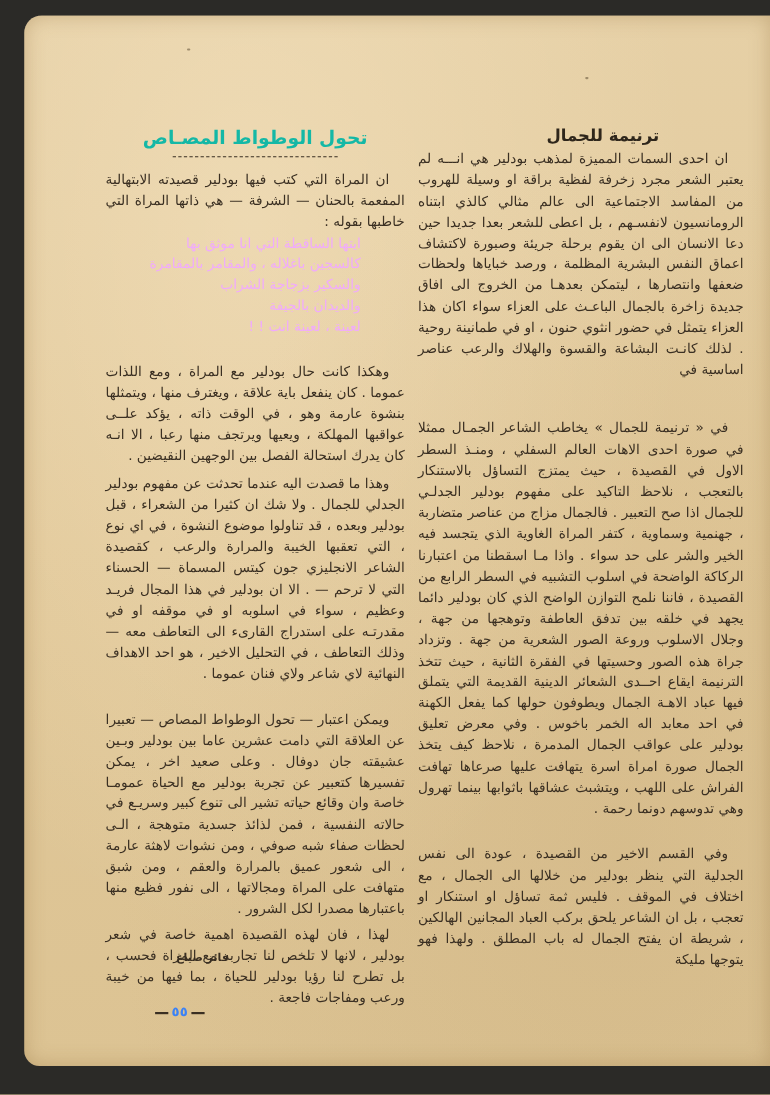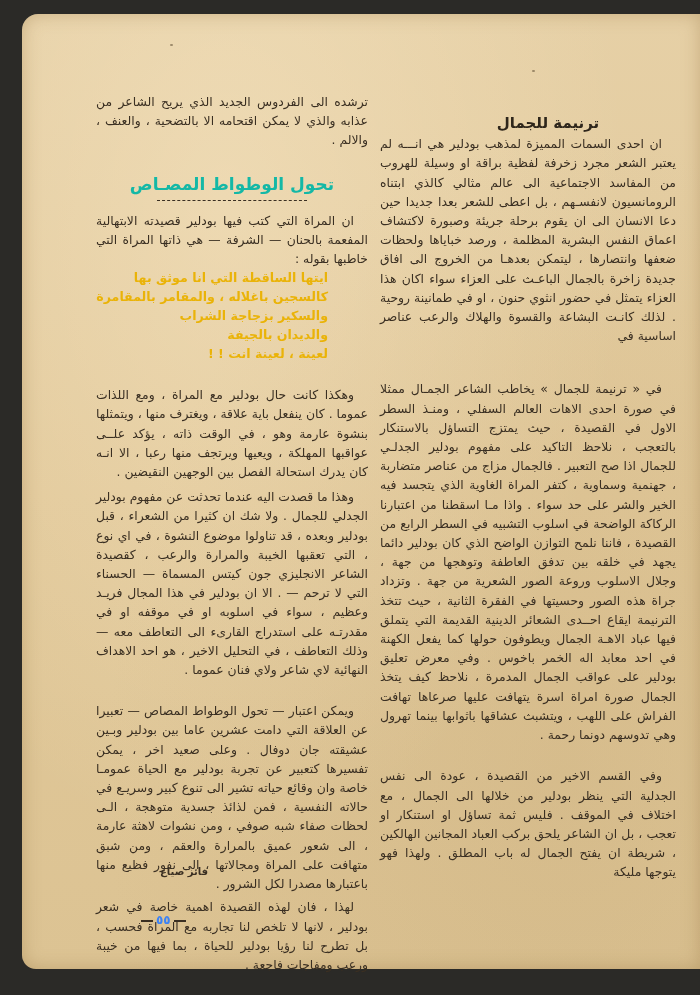--- a/index.html
+++ b/index.html
@@ -35,21 +35,21 @@
     }
     .sec-title-big {
       text-align:center; font-weight:bold; font-size:17px; color:#14b8a6;
       margin:22px 0 4px 0; line-height:24px;
     }
     .dash-rule {
       width:150px; margin:2px auto 10px auto; height:0;
       border-top:1.5px dashed #3a2f22;
     }
     .poem {
-      font-weight:bold; color:#eab308; font-size:12.6px; line-height:19px;
+      font-weight:normal; color:#f0abfc; font-size:12.6px; line-height:19px;
       padding-right:40px; text-align:right;
     }
     .byline {
       position:absolute; left:160px; top:866px; direction:rtl;
       font-weight:bold; font-size:10px; color:#3a2f22;
     }
     .page-num {
       position:absolute; left:138px; top:913px; direction:ltr;
       font-weight:bold; font-size:12px; color:#3b82f6; letter-spacing:1px;
     }
@@ -68,21 +68,20 @@
   <div class="sec-title-small">ترنيمة للجمال</div>
   <p class="indent">ان احدى السمات المميزة لمذهب بودلير هي انـــه لم يعتبر الشعر مجرد زخرفة لفظية براقة او وسيلة للهروب من المفاسد الاجتماعية الى عالم مثالي كالذي ابتناه الرومانسيون لانفسـهم ، بل اعطى للشعر بعدا جديدا حين دعا الانسان الى ان يقوم برحلة جريئة وصبورة لاكتشاف اعماق النفس البشرية المظلمة ، ورصد خباياها ولحظات ضعفها وانتصارها ، ليتمكن بعدهـا من الخروج الى افاق جديدة زاخرة بالجمال الباعـث على العزاء سواء اكان هذا العزاء يتمثل في حضور انثوي حنون ، او في طمانينة روحية . لذلك كانـت البشاعة والقسوة والهلاك والرعب عناصر اساسية في</p>
   <div class="gap"></div>
   <div class="gap-lg"></div>
   <p class="indent">في « ترنيمة للجمال » يخاطب الشاعر الجمـال ممثلا في صورة احدى الاهات العالم السفلي ، ومنـذ السطر الاول في القصيدة ، حيث يمتزج التساؤل بالاستنكار بالتعجب ، نلاحظ التاكيد على مفهوم بودلير الجدلـي للجمال اذا صح التعبير . فالجمال مزاج من عناصر متضاربة ، جهنمية وسماوية ، كتفر المراة الغاوية الذي يتجسد فيه الخير والشر على حد سواء . واذا مـا اسقطنا من اعتبارنا الركاكة الواضحة في اسلوب التشبيه في السطر الرابع من القصيدة ، فاننا نلمح التوازن الواضح الذي كان بودلير دائما يجهد في خلقه بين تدفق العاطفة وتوهجها من جهة ، وجلال الاسلوب وروعة الصور الشعرية من جهة . وتزداد جراة هذه الصور وحسيتها في الفقرة الثانية ، حيث تتخذ الترنيمة ايقاع احــدى الشعائر الدينية القديمة التي يتملق فيها عباد الاهـة الجمال ويطوفون حولها كما يفعل الكهنة في احد معابد اله الخمر باخوس . وفي معرض تعليق بودلير على عواقب الجمال المدمرة ، نلاحظ كيف يتخذ الجمال صورة امراة اسرة يتهافت عليها صرعاها تهافت الفراش على اللهب ، ويتشبث عشاقها باثوابها بينما تهرول وهي تدوسهم دونما رحمة .</p>
   <div class="gap-lg"></div>
   <p class="indent">وفي القسم الاخير من القصيدة ، عودة الى نفس الجدلية التي ينظر بودلير من خلالها الى الجمال ، مع اختلاف في الموقف . فليس ثمة تساؤل او استنكار او تعجب ، بل ان الشاعر يلحق بركب العباد المجانين الهالكين ، شريطة ان يفتح الجمال له باب المطلق . ولهذا فهو يتوجها مليكة</p>
 </div>
 
 <div class="col left">
-  <p>ترشده الى الفردوس الجديد الذي يريح الشاعر من عذابه والذي لا يمكن اقتحامه الا بالتضحية ، والعنف ، والالم .</p>
   <div class="sec-title-big">تحول الوطواط المصـاص</div>
   <div class="dash-rule"></div>
   <p class="indent">ان المراة التي كتب فيها بودلير قصيدته الابتهالية المفعمة بالحنان — الشرفة — هي ذاتها المراة التي خاطبها بقوله :</p>
   <div class="poem">
     <div>ايتها الساقطة التي انا موثق بها</div>
     <div>كالسجين باغلاله ، والمقامر بالمقامرة</div>
     <div>والسكير بزجاجة الشراب</div>
     <div>والديدان بالجيفة</div>
     <div>لعينة ، لعينة انت ! !</div>
   </div>

